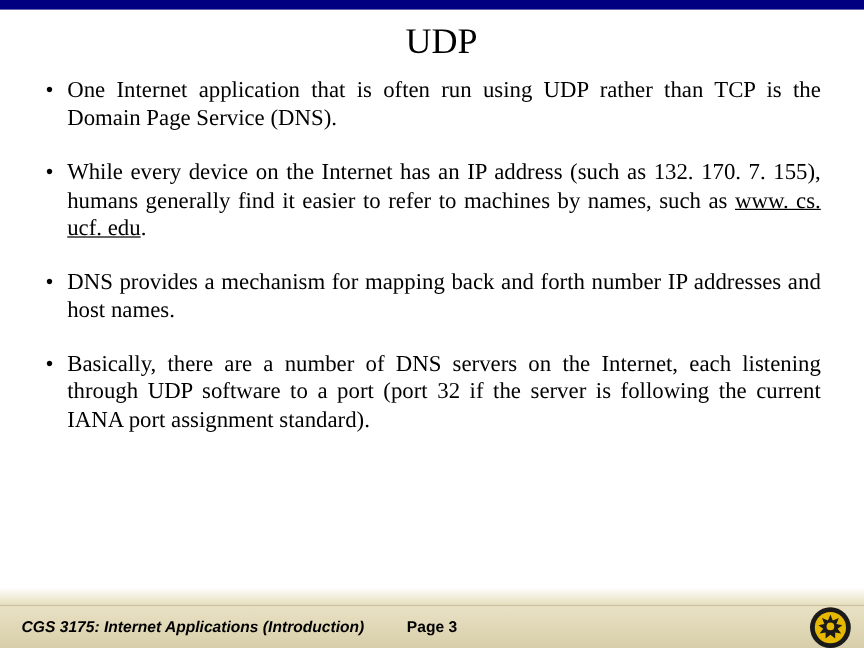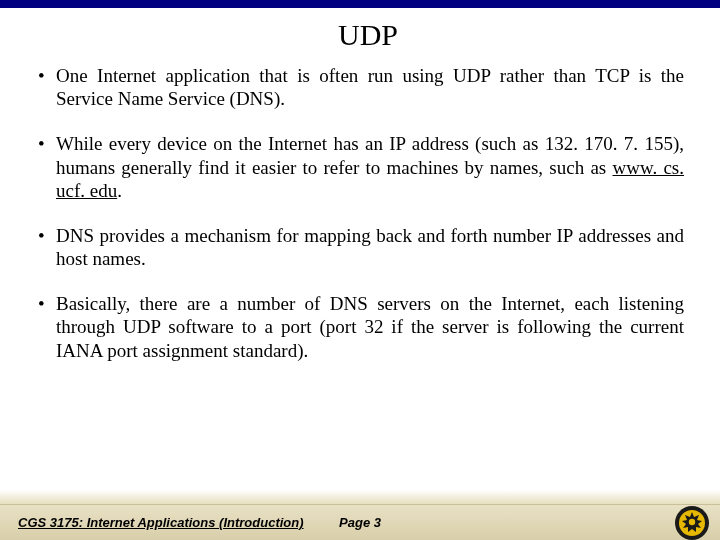--- a/index.html
+++ b/index.html
@@ -69,27 +69,25 @@
   }
   .footer-left {
     font-family: Arial, Helvetica, sans-serif;
     font-size: 13px;
     font-weight: bold;
     font-style: italic;
     color: #000;
     flex: 0 0 auto;
     width: 340px;
     white-space: nowrap;
-    text-decoration: underline;
   }
   .footer-center {
     font-family: Arial, Helvetica, sans-serif;
     font-size: 13px;
     font-weight: bold;
-    font-style: italic;
     color: #000;
     position: absolute;
     left: 50%;
     transform: translateX(-50%);
     white-space: nowrap;
   }
   .footer-right {
     font-family: Arial, Helvetica, sans-serif;
     font-size: 13px;
     font-weight: bold;
@@ -112,21 +110,21 @@
 <body>
 
 <div class="top-bar"></div>
 
 <div class="title">UDP</div>
 
 <div class="content">
 
   <div class="bullet-item">
     <div class="bullet-dot">•</div>
-    <div class="bullet-text">One Internet application that is often run using UDP rather than TCP is the Service Name Service (DNS).</div>
+    <div class="bullet-text">One Internet application that is often run using UDP rather than TCP is the Domain Page Service (DNS).</div>
   </div>
 
   <div class="bullet-item">
     <div class="bullet-dot">•</div>
     <div class="bullet-text">
       <span>While every device on the Internet has an IP address (such as 132. 170. 7. 155), humans generally find it easier to refer to machines by names, such as </span><span class="underline">www. cs. ucf. edu</span><span>.</span>
     </div>
   </div>
 
   <div class="bullet-item">

